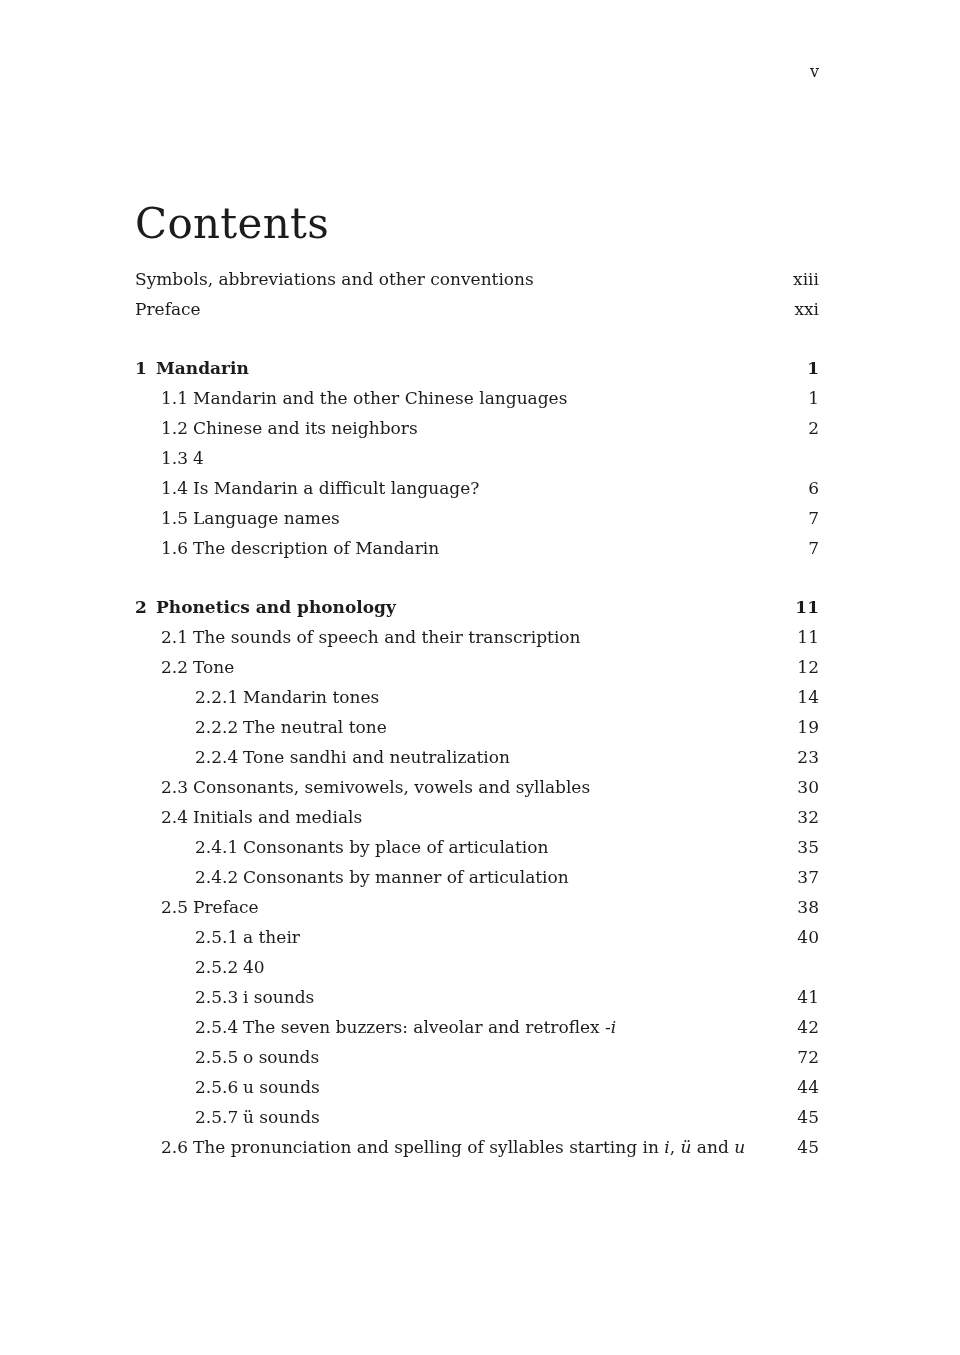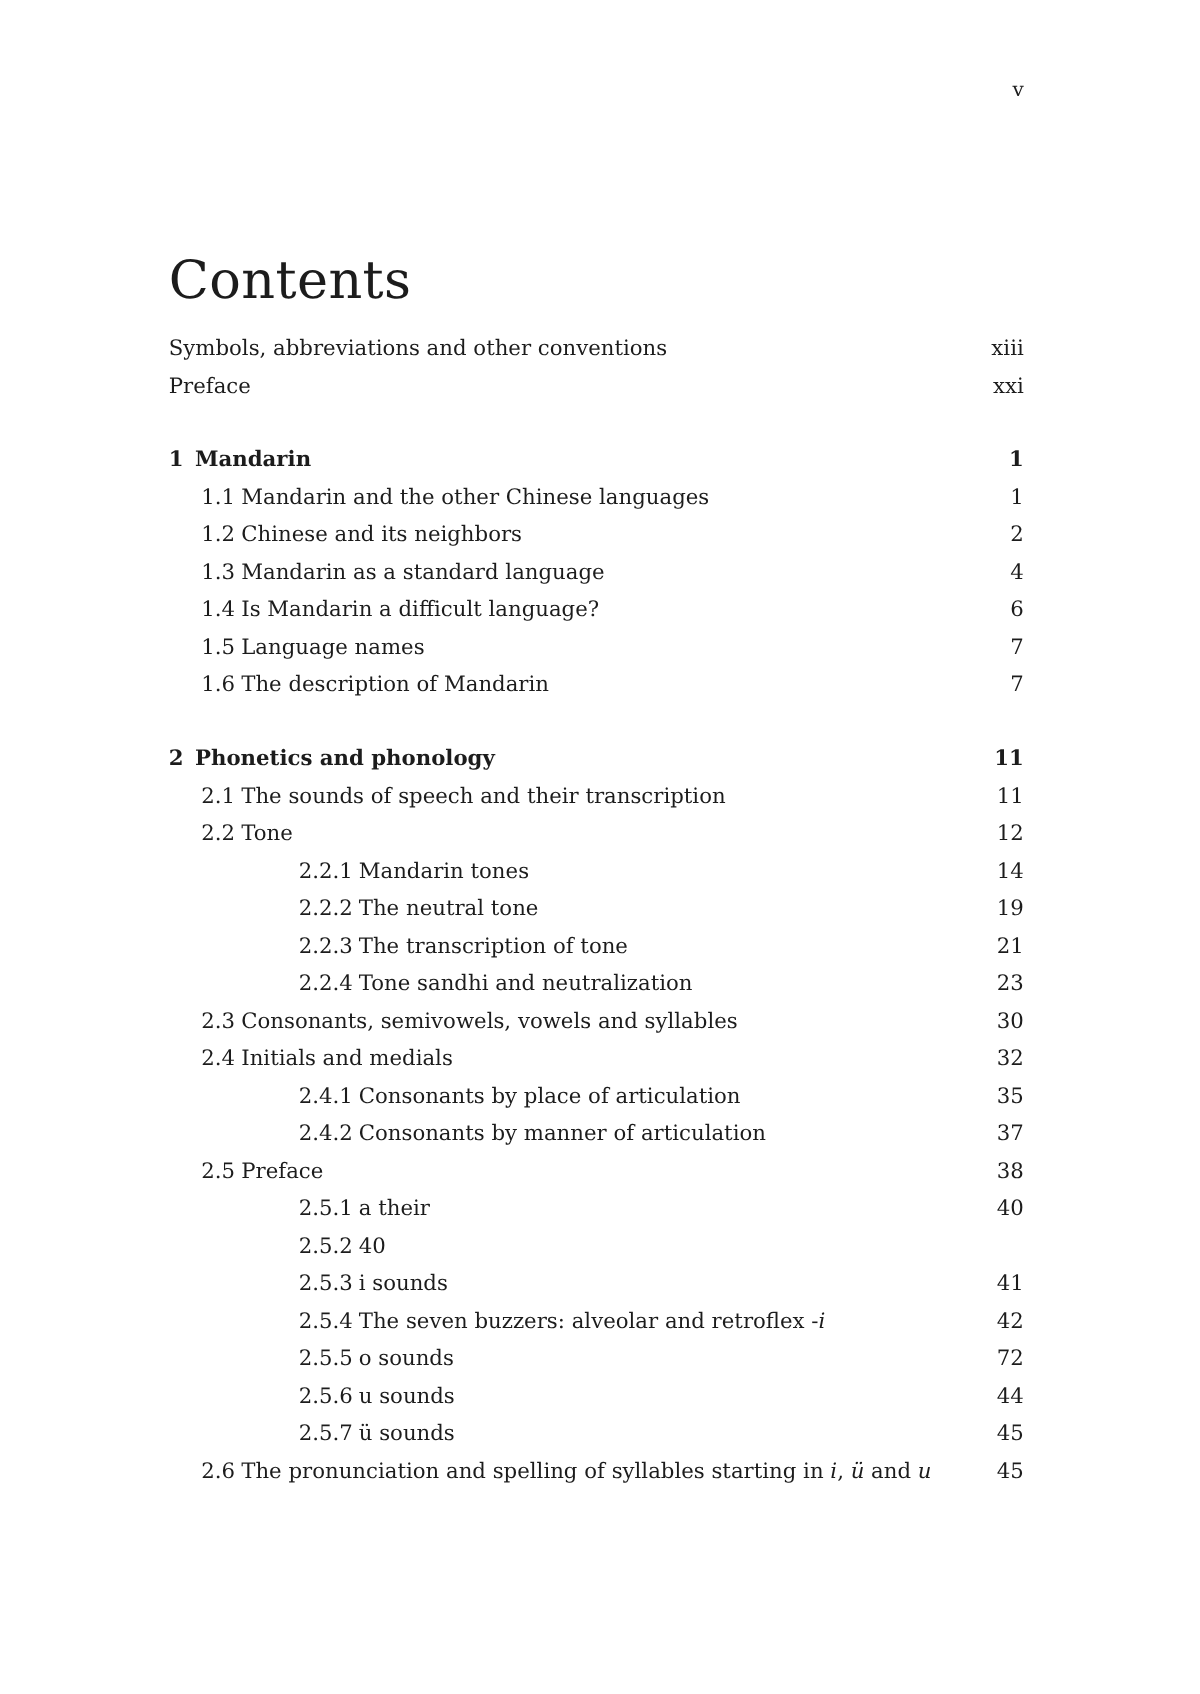--- a/index.html
+++ b/index.html
@@ -54,21 +54,21 @@
     white-space: nowrap;
     overflow: hidden;
     padding-right: 8px;
   }
   .row .pg { flex: 0 0 auto; text-align: right; white-space: nowrap; }
 
   .lvl0 .num { width: 21px; }
   .lvl1 { padding-left: 26px; }
   .lvl1 .num { width: 32px; }
   .lvl2 { padding-left: 60px; }
-  .lvl2 .num { width: 48px; margin-left: 44px; }
+  .lvl2 .num { width: 48px; }
 
   .chapter-head { font-weight: 700; }
   .it { font-style: italic; }
 </style>
 </head>
 <body>
 
 <div class="page">
   <div class="folio">v</div>
   <h1 class="page-title">Contents</h1>
@@ -94,21 +94,20 @@
           <span class="ttl"><span>Mandarin and the other Chinese languages</span></span>
           <span class="pg">1</span>
         </div>
         <div class="row lvl1">
           <span class="num">1.2</span>
           <span class="ttl"><span>Chinese and its neighbors</span></span>
           <span class="pg">2</span>
         </div>
         <div class="row lvl1">
           <span class="num">1.3</span>
-          <span class="ttl"><span>Mandarin as a standard language</span></span>
           <span class="pg">4</span>
         </div>
         <div class="row lvl1">
           <span class="num">1.4</span>
           <span class="ttl"><span>Is Mandarin a difficult language?</span></span>
           <span class="pg">6</span>
         </div>
         <div class="row lvl1">
           <span class="num">1.5</span>
           <span class="ttl"><span>Language names</span></span>
@@ -140,25 +139,20 @@
           <span class="num">2.2.1</span>
           <span class="ttl"><span>Mandarin tones</span></span>
           <span class="pg">14</span>
         </div>
         <div class="row lvl2">
           <span class="num">2.2.2</span>
           <span class="ttl"><span>The neutral tone</span></span>
           <span class="pg">19</span>
         </div>
         <div class="row lvl2">
-          <span class="num">2.2.3</span>
-          <span class="ttl"><span>The transcription of tone</span></span>
-          <span class="pg">21</span>
-        </div>
-        <div class="row lvl2">
           <span class="num">2.2.4</span>
           <span class="ttl"><span>Tone sandhi and neutralization</span></span>
           <span class="pg">23</span>
         </div>
         <div class="row lvl1">
           <span class="num">2.3</span>
           <span class="ttl"><span>Consonants, semivowels, vowels and syllables</span></span>
           <span class="pg">30</span>
         </div>
         <div class="row lvl1">

